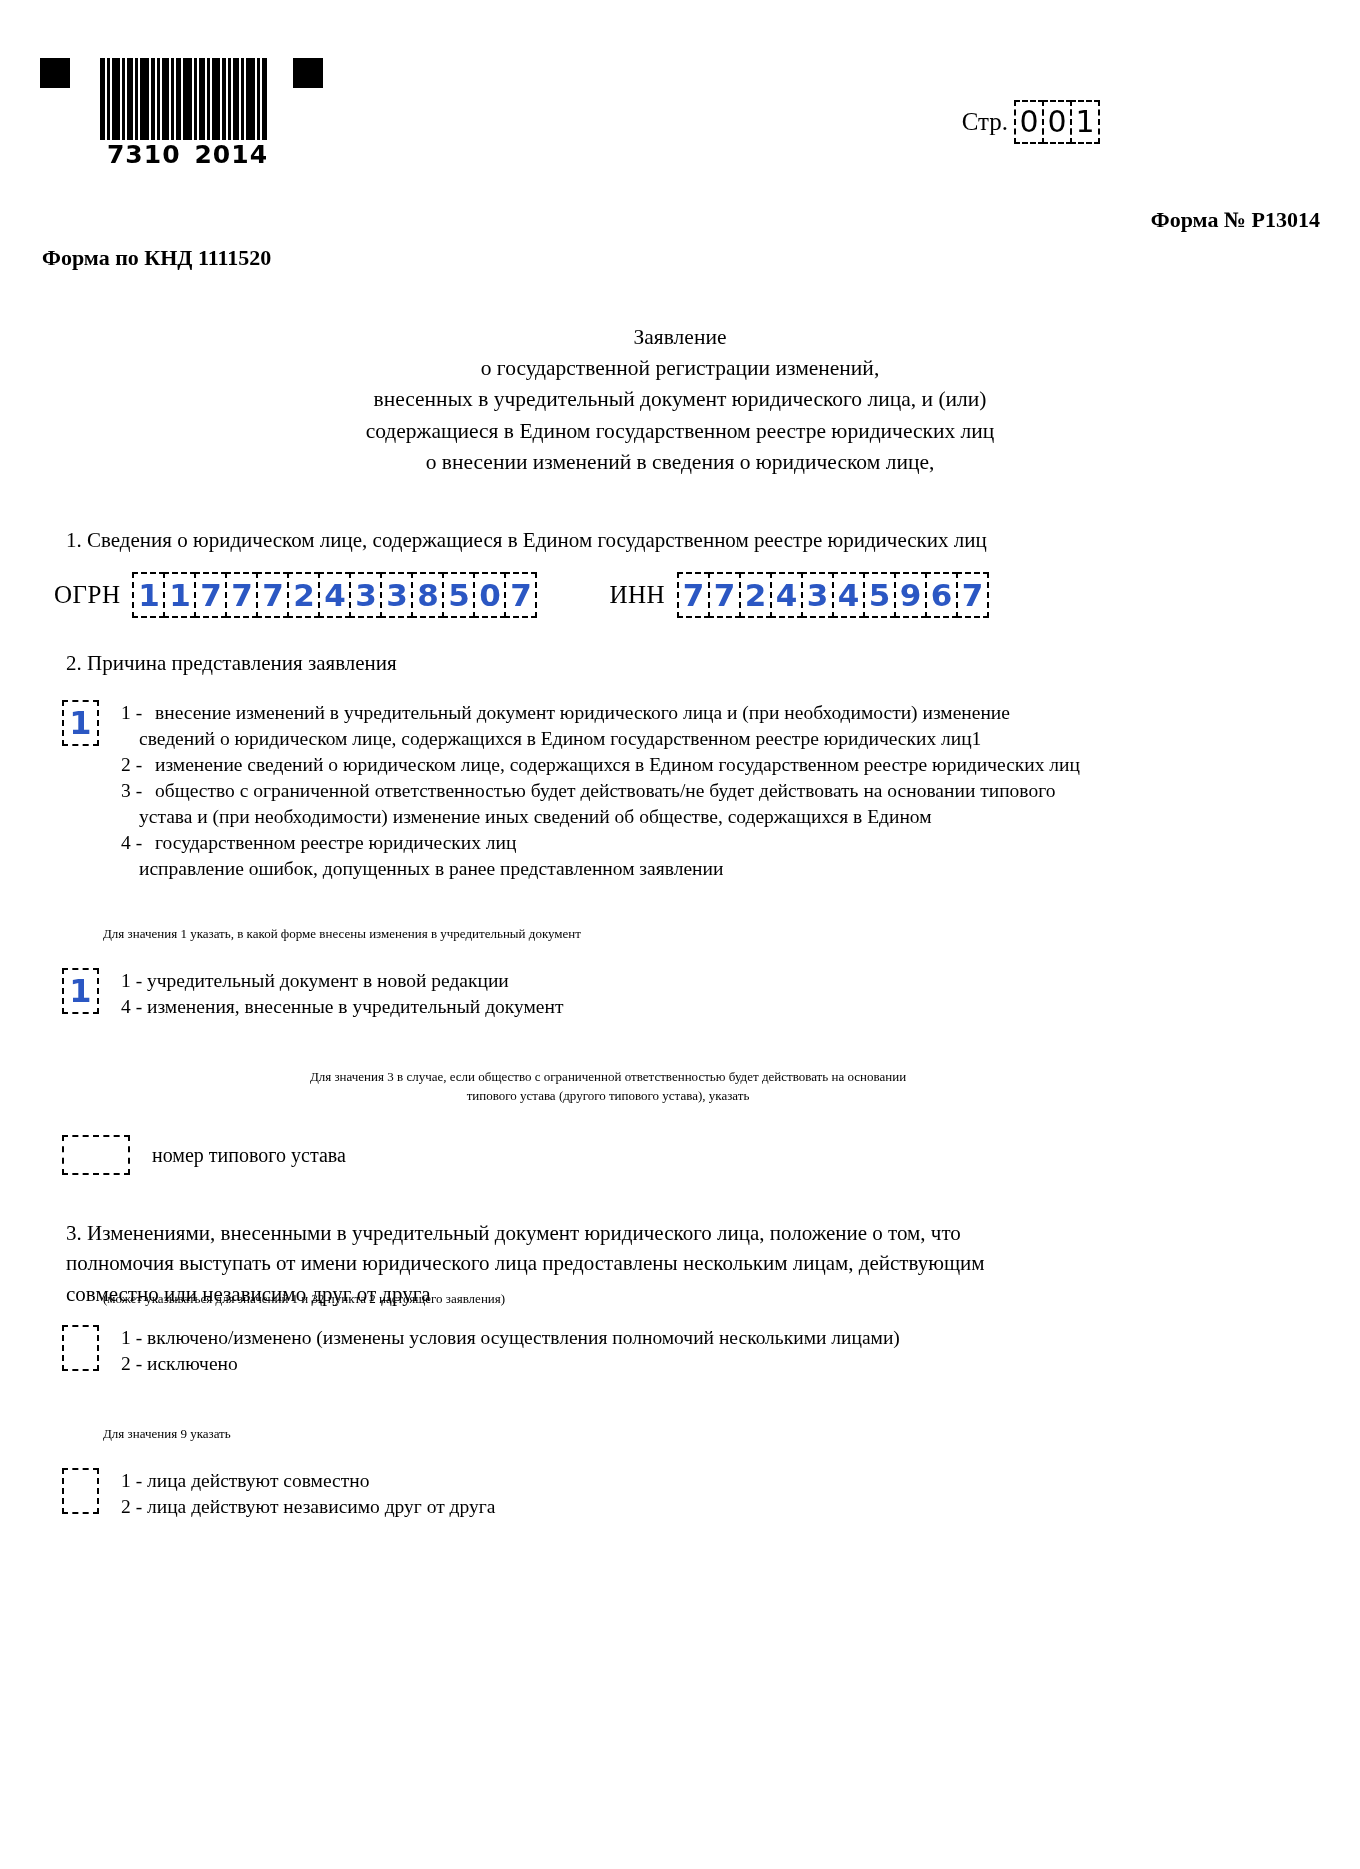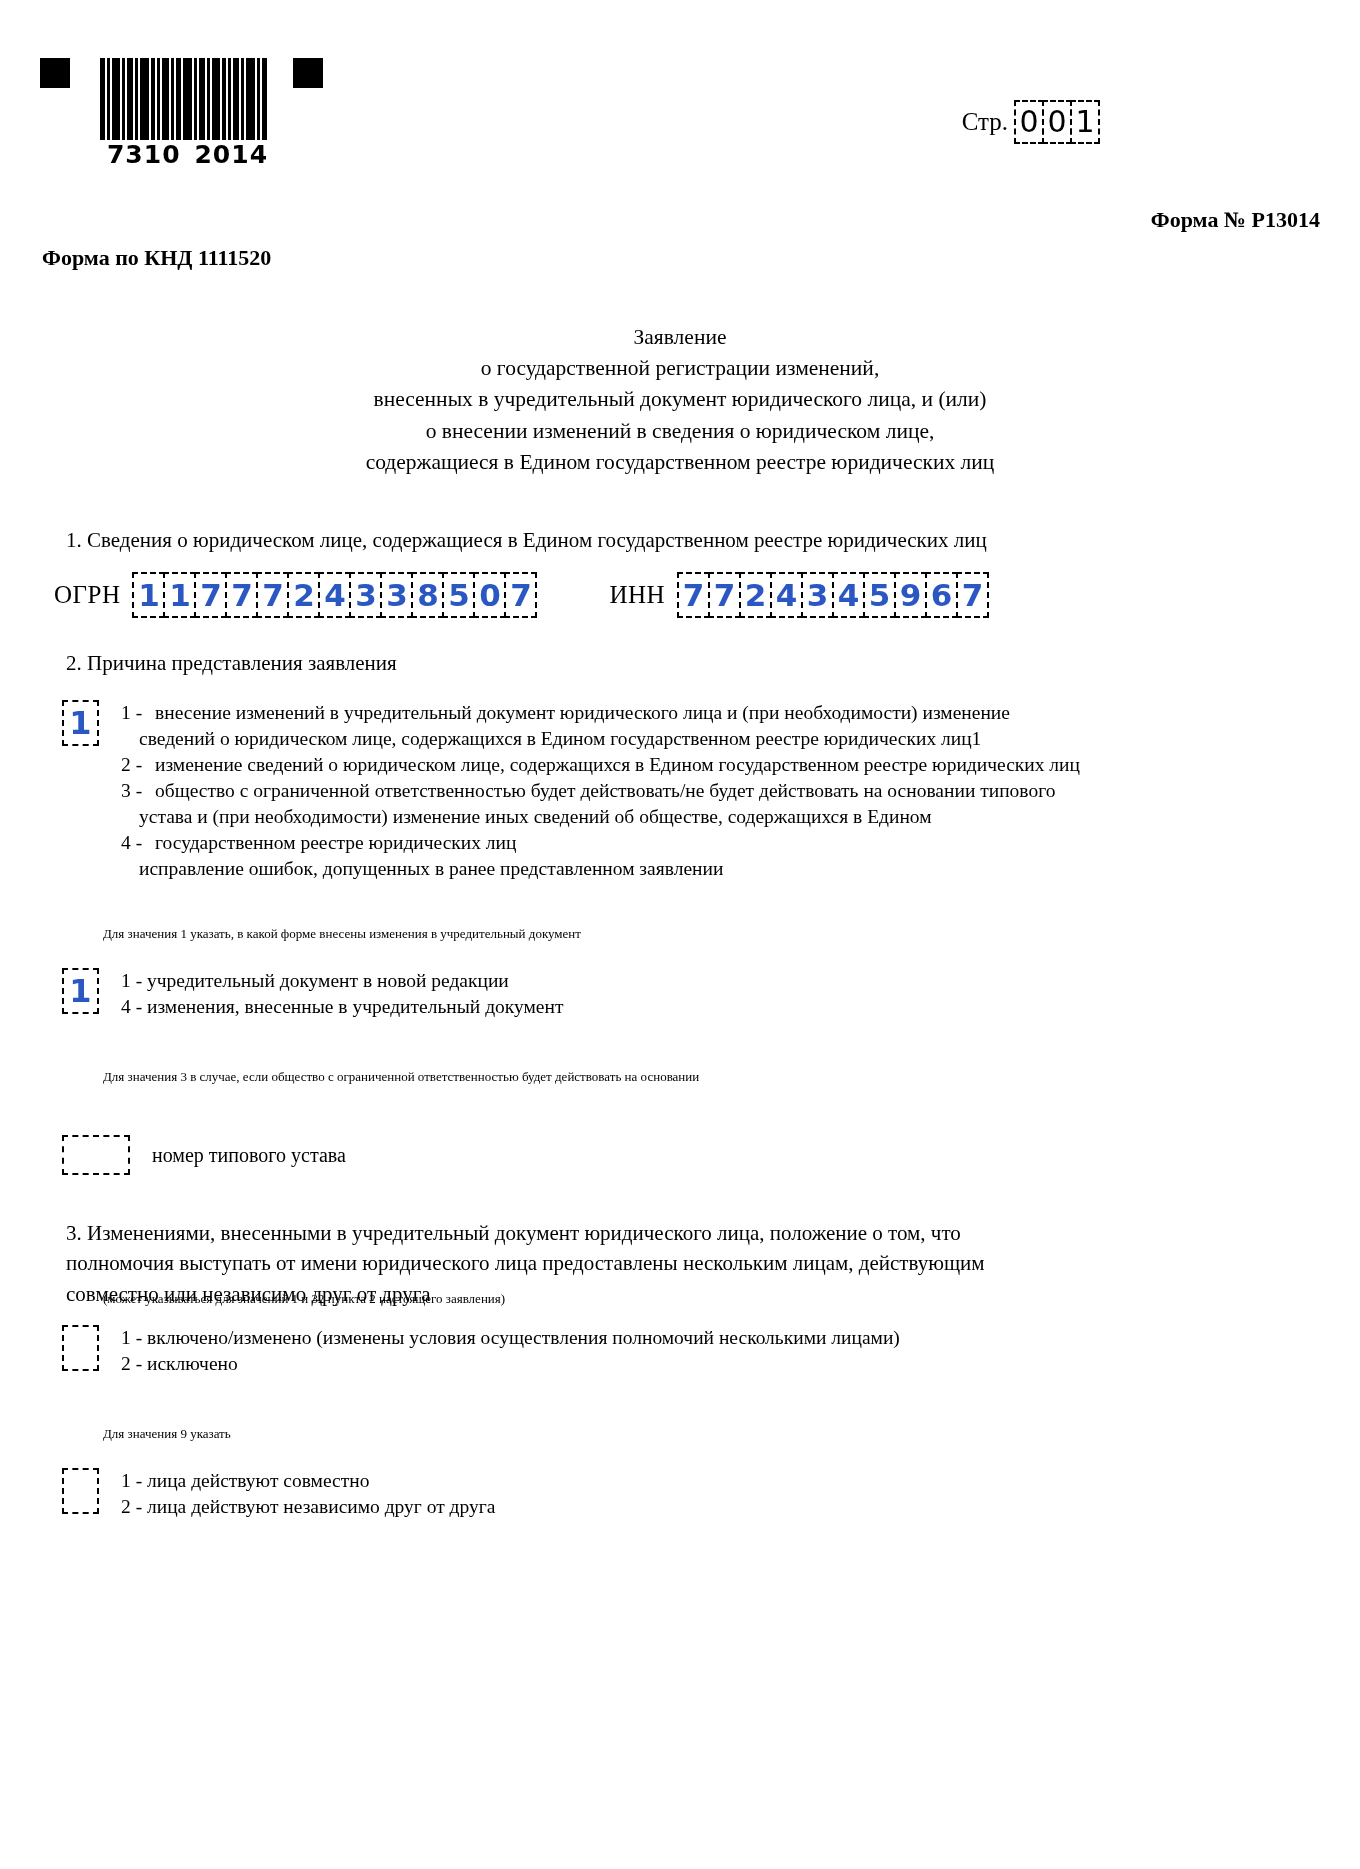--- a/index.html
+++ b/index.html
@@ -216,21 +216,21 @@
   #grp-joint    { left: 62px; top: 1468px; width: 1000px; }
 
   
   .para {
     position: absolute;
     font-size: 13px;
     line-height: 1.45;
     margin-left: 33px;
   }
   #para-form-note   { left: 70px; top: 925px; }
-  #para-typical     { left: 70px; top: 1068px; width: 1010px; }
+  #para-typical     { left: 70px; top: 1068px; width: 1010px; text-align: center; }
   #para-sub-note    { left: 70px; top: 1290px; }
   #para-value1      { left: 70px; top: 1425px; }
 
   
   .charter-row {
     position: absolute;
     left: 62px;
     top: 1135px;
     display: flex;
     align-items: center;
@@ -298,22 +298,22 @@
     </div>
   </div>
 
   <div class="form-no-right">Форма № Р13014</div>
   <div class="form-knd">Форма по КНД 1111520</div>
 
   <div class="title-block">
     <div>Заявление</div>
     <div>о государственной регистрации изменений,</div>
     <div>внесенных в учредительный документ юридического лица, и (или)</div>
+    <div>содержащиеся в Едином государственном реестре юридических лиц</div>
     <div>о внесении изменений в сведения о юридическом лице,</div>
-    <div>содержащиеся в Едином государственном реестре юридических лиц</div>
   </div>
 
   <div class="sec-head" id="sec1-head">1. Сведения о юридическом лице, содержащиеся в Едином государственном реестре юридических лиц</div>
 
   <div class="idrow">
     <span class="idlabel">ОГРН</span>
     <span class="cells">
       <span class="cell">1</span>
       <span class="cell">1</span>
       <span class="cell">7</span>
@@ -376,20 +376,21 @@
   <div class="optgroup" id="grp-form">
     <span class="checkbox">1</span>
     <div class="opt-list">
       <div>1 - учредительный документ в новой редакции</div>
       <div>4 - изменения, внесенные в учредительный документ</div>
     </div>
   </div>
 
   <div class="para" id="para-typical">
     <div>Для значения 3 в случае, если общество с ограниченной ответственностью будет действовать на основании</div>
+    <div>типового устава (другого типового устава), указать</div>
   </div>
 
   <div class="charter-row">
     <span class="charter-box"></span>
     <span class="charter-label">номер типового устава</span>
   </div>
 
   <div class="sec-head" id="sec3-head">
     <div>3. Изменениями, внесенными в учредительный документ юридического лица, положение о том, что</div>
     <div>полномочия выступать от имени юридического лица предоставлены нескольким лицам, действующим</div>

